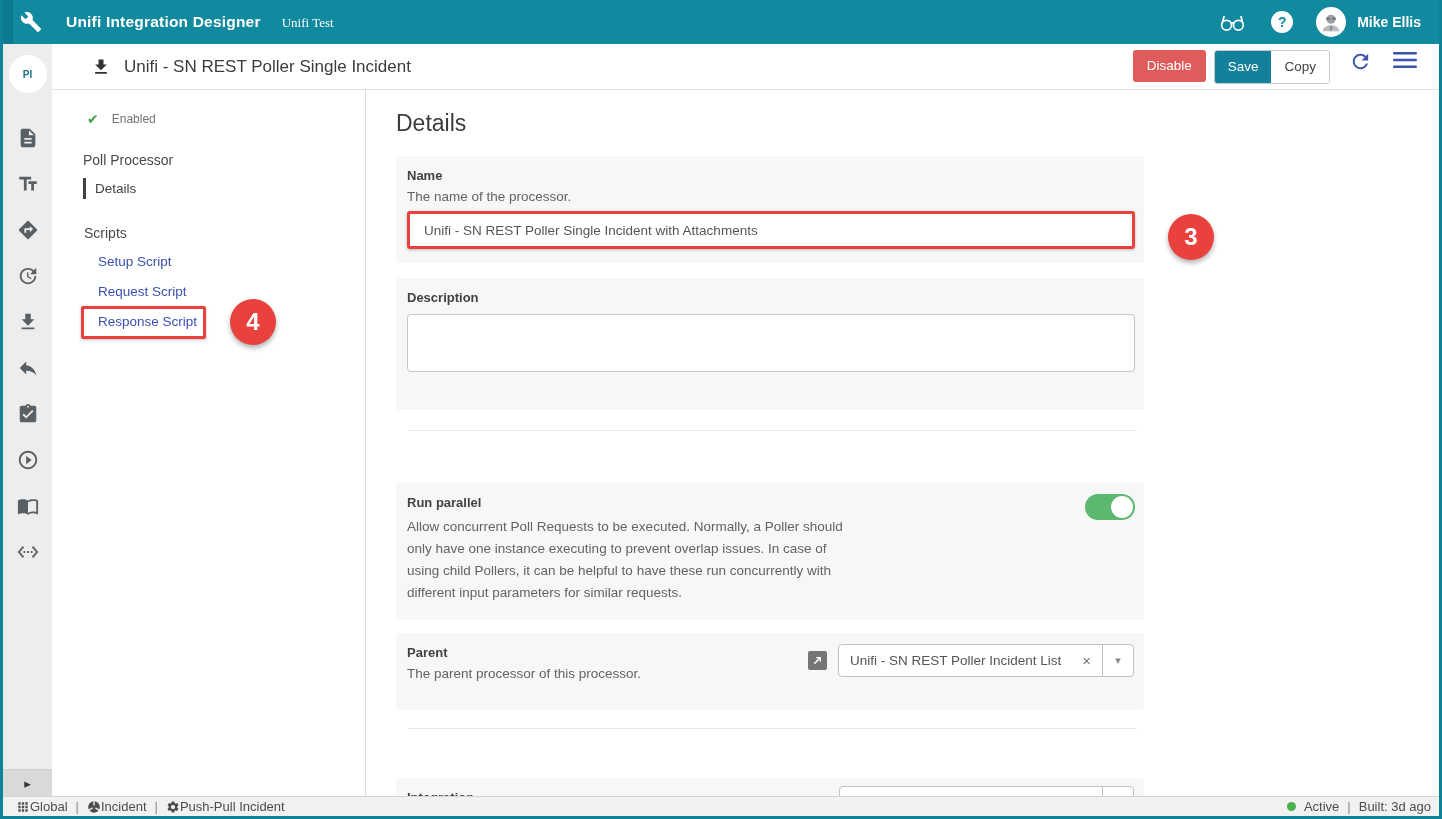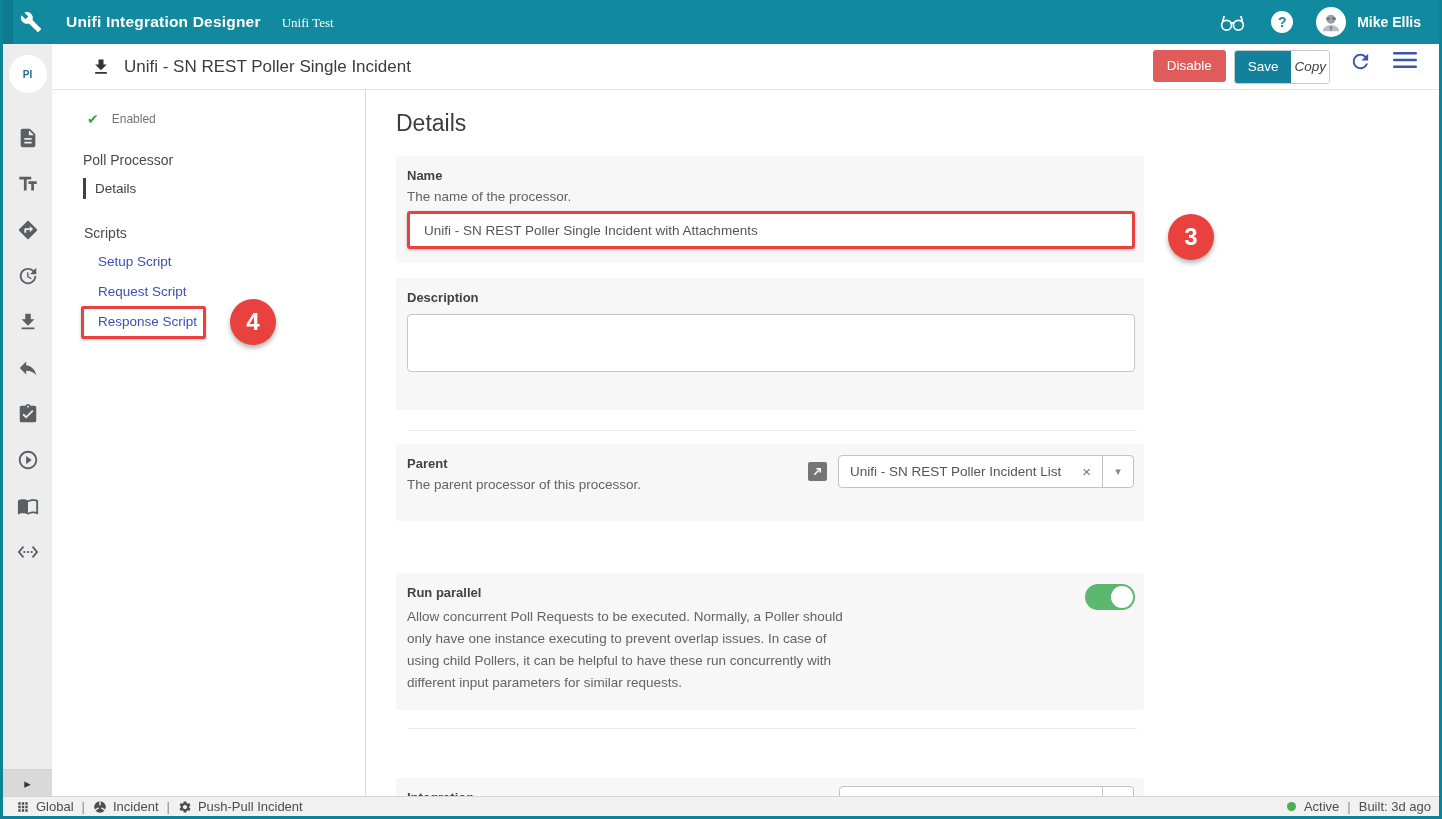--- a/index.html
+++ b/index.html
@@ -22,21 +22,21 @@
   
   .toolbar { position:absolute; left:49px; top:44px; right:0; height:46px; background:#fff; border-bottom:1px solid #e3e3e3;
              display:flex; align-items:center; }
   .doc-dl { margin-left:39px; display:flex; }
   .doc-title { font-size:17px; color:#3c3c3c; margin-left:13px; }
   .toolbar .right { margin-left:auto; display:flex; align-items:flex-start; padding-right:21px; }
   .btn { height:32px; border:none; font-size:13.5px; padding:0 14px; cursor:pointer; }
   .btn-disable { background:#e05c5c; color:#fff; border-radius:3px; }
   .btn-group { display:flex; margin-left:8px; border-radius:3px; overflow:hidden; border:1px solid #c9c9c9; }
   .btn-save { background:#13819c; color:#fff; padding:0 13px; }
-  .btn-copy { background:#fff; color:#424242; padding:0 3px;font-style:italic; }
+  .btn-copy { background:#fff; color:#424242; padding:0 13px; }
   .icon-btn { background:none; border:none; cursor:pointer; display:flex; align-items:center; }
   .refresh-btn { margin-left:19px; }
   .menu-btn { margin-left:20px; }
 
   
   .rail { position:absolute; left:0; top:44px; width:49px; bottom:20px; background:#ededed; display:flex; flex-direction:column; align-items:center; }
   .pi-avatar { width:38px; height:38px; border-radius:50%; background:#ffffff; color:#1f6f84; font-weight:700; font-size:10px;
                display:flex; align-items:center; justify-content:center; margin-top:11px; }
   .rail .icons { display:flex; flex-direction:column; align-items:center; gap:24px; margin-top:34px; }
   .rail .icons svg { display:block; cursor:pointer; }
@@ -93,21 +93,21 @@
                 box-shadow:0 3px 5px rgba(0,0,0,.3); z-index:5; }
   .ann-c3 { left:801px; top:124px; }
   .ann-c4 { left:178px; top:209px; }
   .ann-box { position:absolute; left:29px; top:216px; width:125px; height:33px; border:3px solid #e8413e; border-radius:2px;
              box-shadow:0 1px 3px rgba(0,0,0,.25); z-index:4; }
 
   
   .statusbar { position:absolute; left:0; right:0; bottom:0; height:20px; background:#f1f1f1; border-top:1px solid #d5d5d5;
                display:flex; align-items:center; font-size:13px; color:#4d4d4d; }
   .statusbar .left { display:flex; align-items:center; gap:8px; padding-left:13px; }
-  .statusbar .scope { display:flex; align-items:center; gap:6px; cursor:pointer; }
+  .statusbar .scope { display:flex; align-items:center; cursor:pointer; }
   .statusbar .pipe { color:#888; }
   .statusbar .right { margin-left:auto; display:flex; align-items:center; gap:8px; padding-right:8px; }
   .dot { width:9px; height:9px; border-radius:50%; background:#4caf50; display:inline-block; }
 </style>
 </head>
 <body>
 
 <div class="page">
 
   <div class="appbar">
@@ -239,20 +239,28 @@
       </div>
     </div>
     <div class="ann-circle ann-c3">3</div>
 
     <div class="card card-desc">
       <div class="flabel">Description</div>
       <textarea class="textarea" style=""></textarea>
     </div>
 
     <hr class="sep">
+
+    <div class="card card-run">
+      <div class="flabel">Run parallel</div>
+      <div class="fdesc">Allow concurrent Poll Requests to be executed. Normally, a Poller should only have one instance executing to prevent overlap issues. In case of using child Pollers, it can be helpful to have these run concurrently with different input parameters for similar requests.</div>
+      <div class="toggle">
+        <span class="knob"></span>
+      </div>
+    </div>
 
     <div class="card card-parent">
       <div class="flabel">Parent</div>
       <div class="fdesc">The parent processor of this processor.</div>
       <div class="ref-row">
         <span class="ext-btn">
           <svg width="11" height="11" viewBox="0 0 12 12" stroke="#fff" stroke-width="1.6" fill="none">
             <path d="M2.5 9.5 L9 3"></path>
               <path d="M4.8 3 H9 V7.2"></path>
           </svg>
@@ -260,28 +268,20 @@
         <div class="combo">
           <span class="val">
             <span>Unifi - SN REST Poller Incident List</span>
             <span class="clear">×</span>
           </span>
           <span class="caret-btn">▾</span>
         </div>
       </div>
     </div>
 
-    <div class="card card-run">
-      <div class="flabel">Run parallel</div>
-      <div class="fdesc">Allow concurrent Poll Requests to be executed. Normally, a Poller should only have one instance executing to prevent overlap issues. In case of using child Pollers, it can be helpful to have these run concurrently with different input parameters for similar requests.</div>
-      <div class="toggle">
-        <span class="knob"></span>
-      </div>
-    </div>
-
     <hr class="sep sep2">
 
     <div class="card card-int">
       <div class="flabel">Integration</div>
       <div class="ref-row" style="top:8px;">
         <div class="combo">
           <span class="val"></span>
           <span class="caret-btn">▾</span>
         </div>
       </div>

